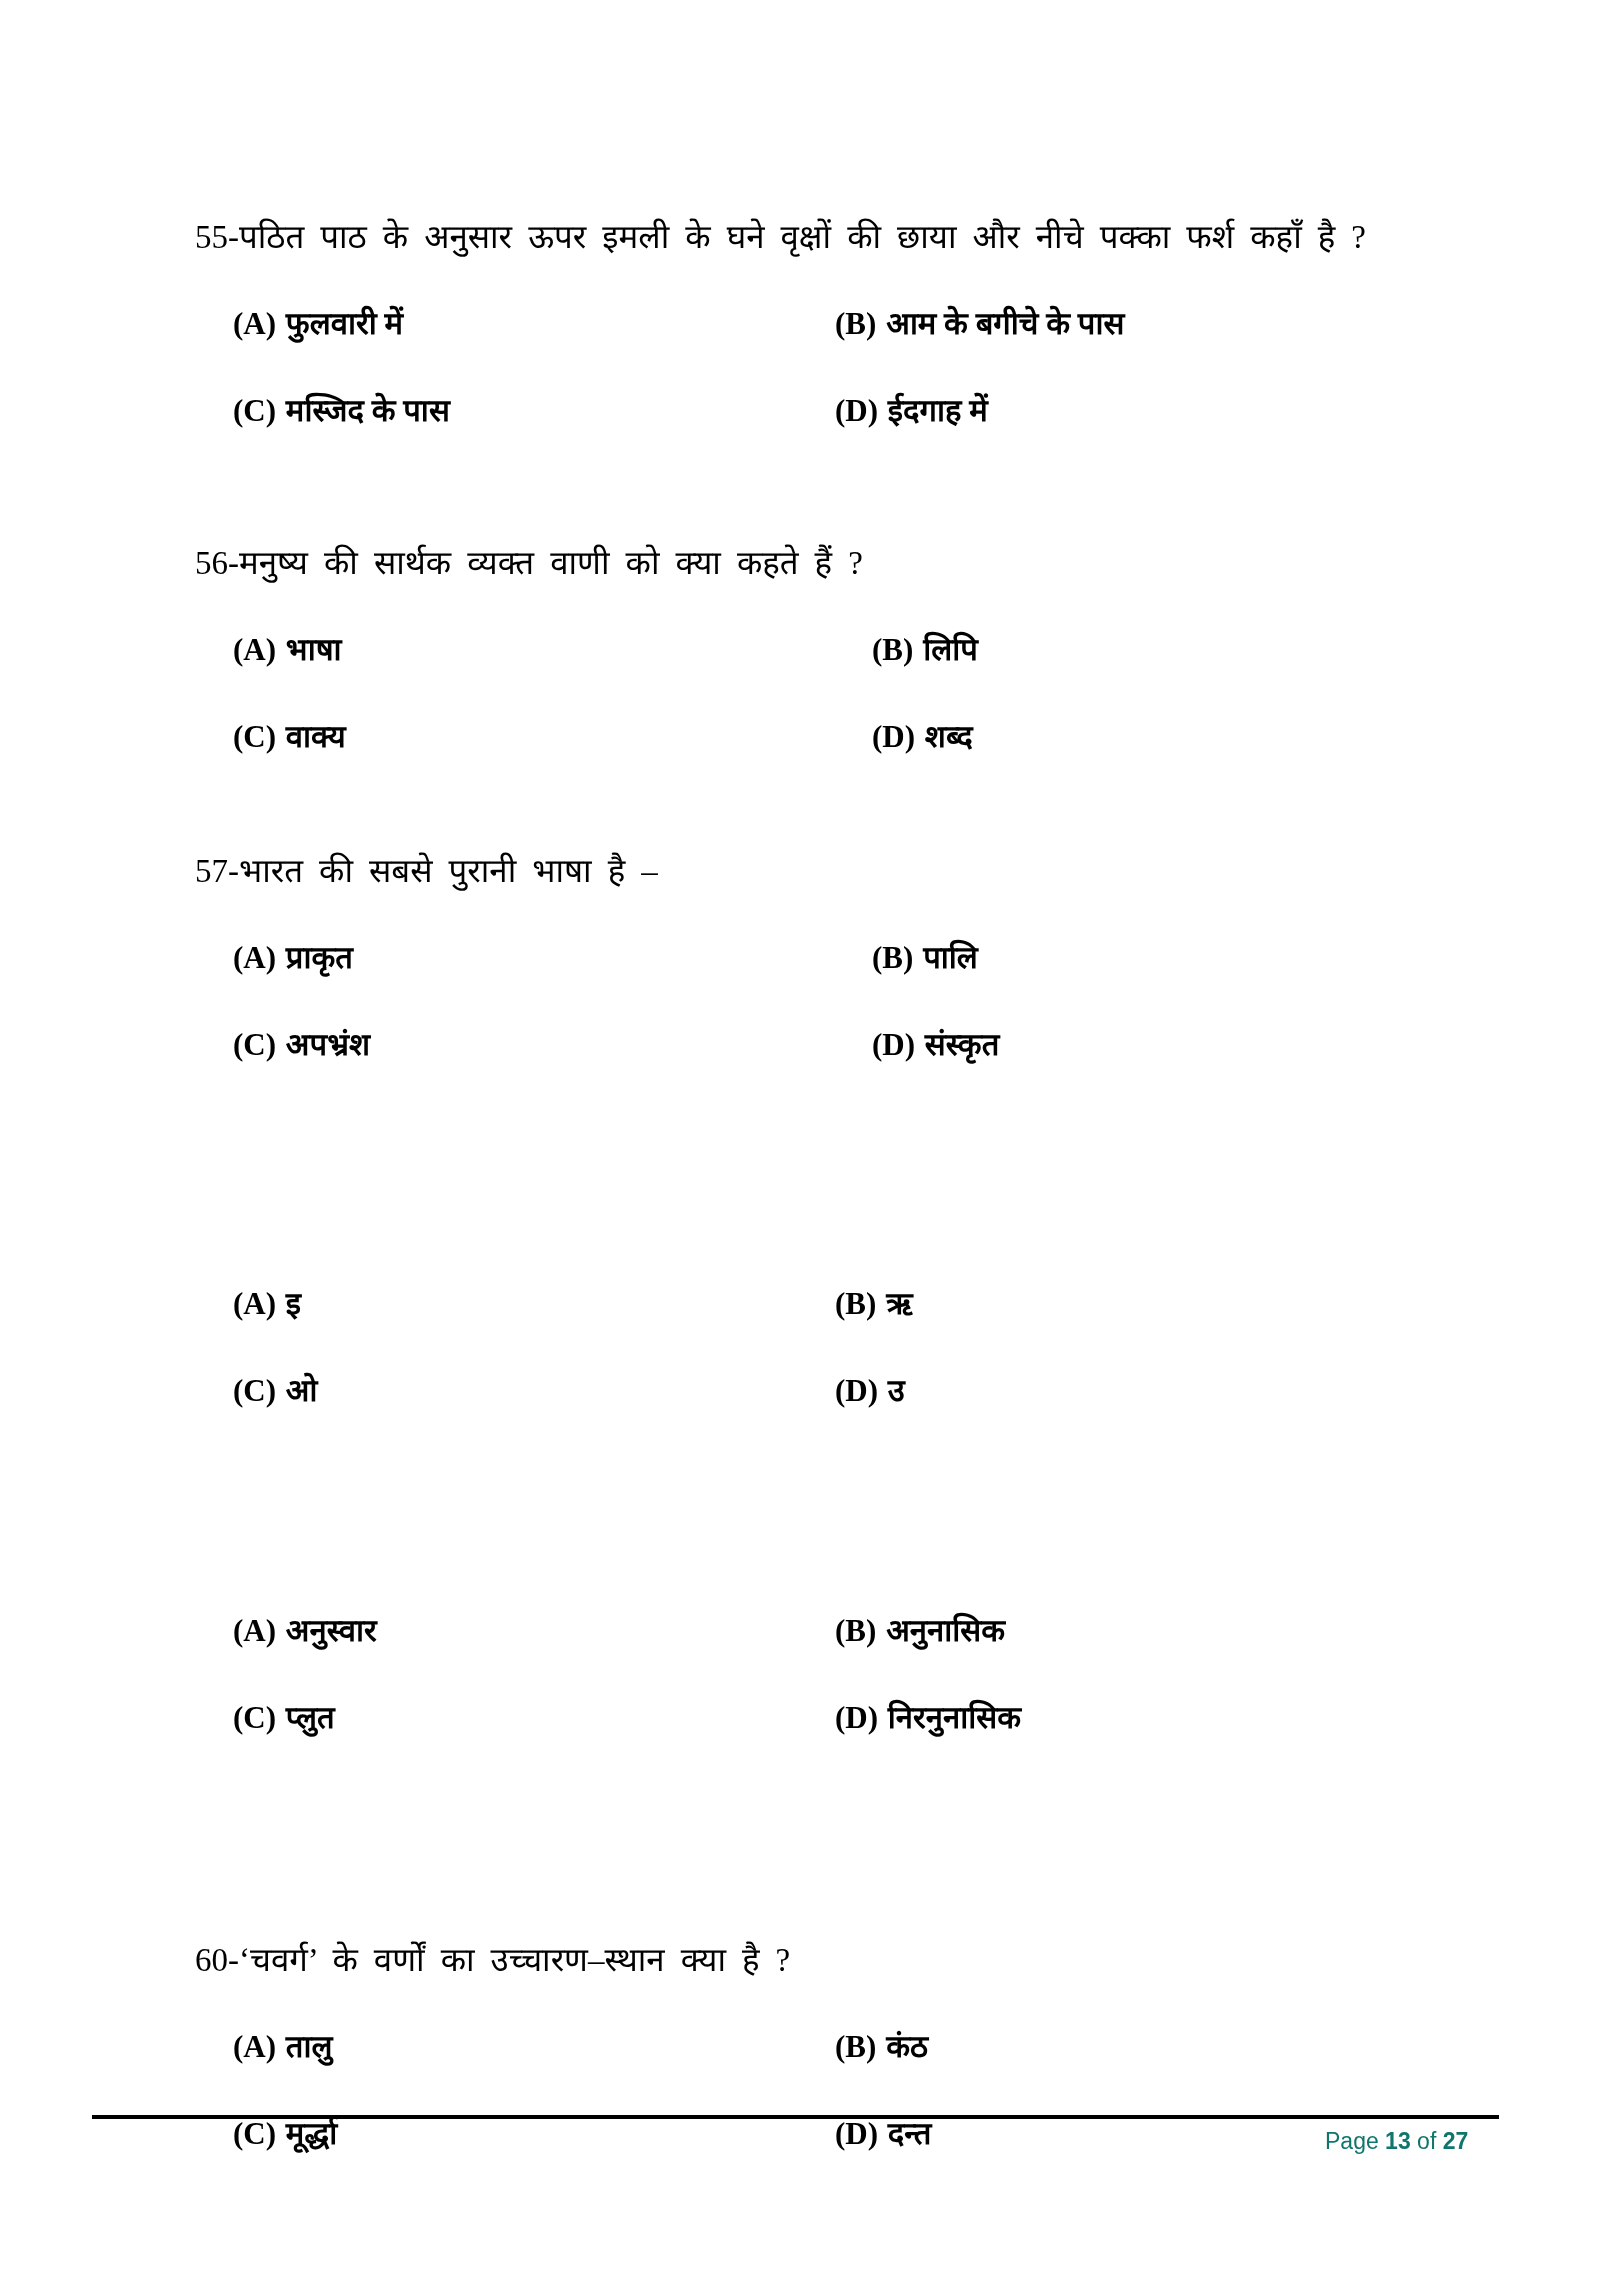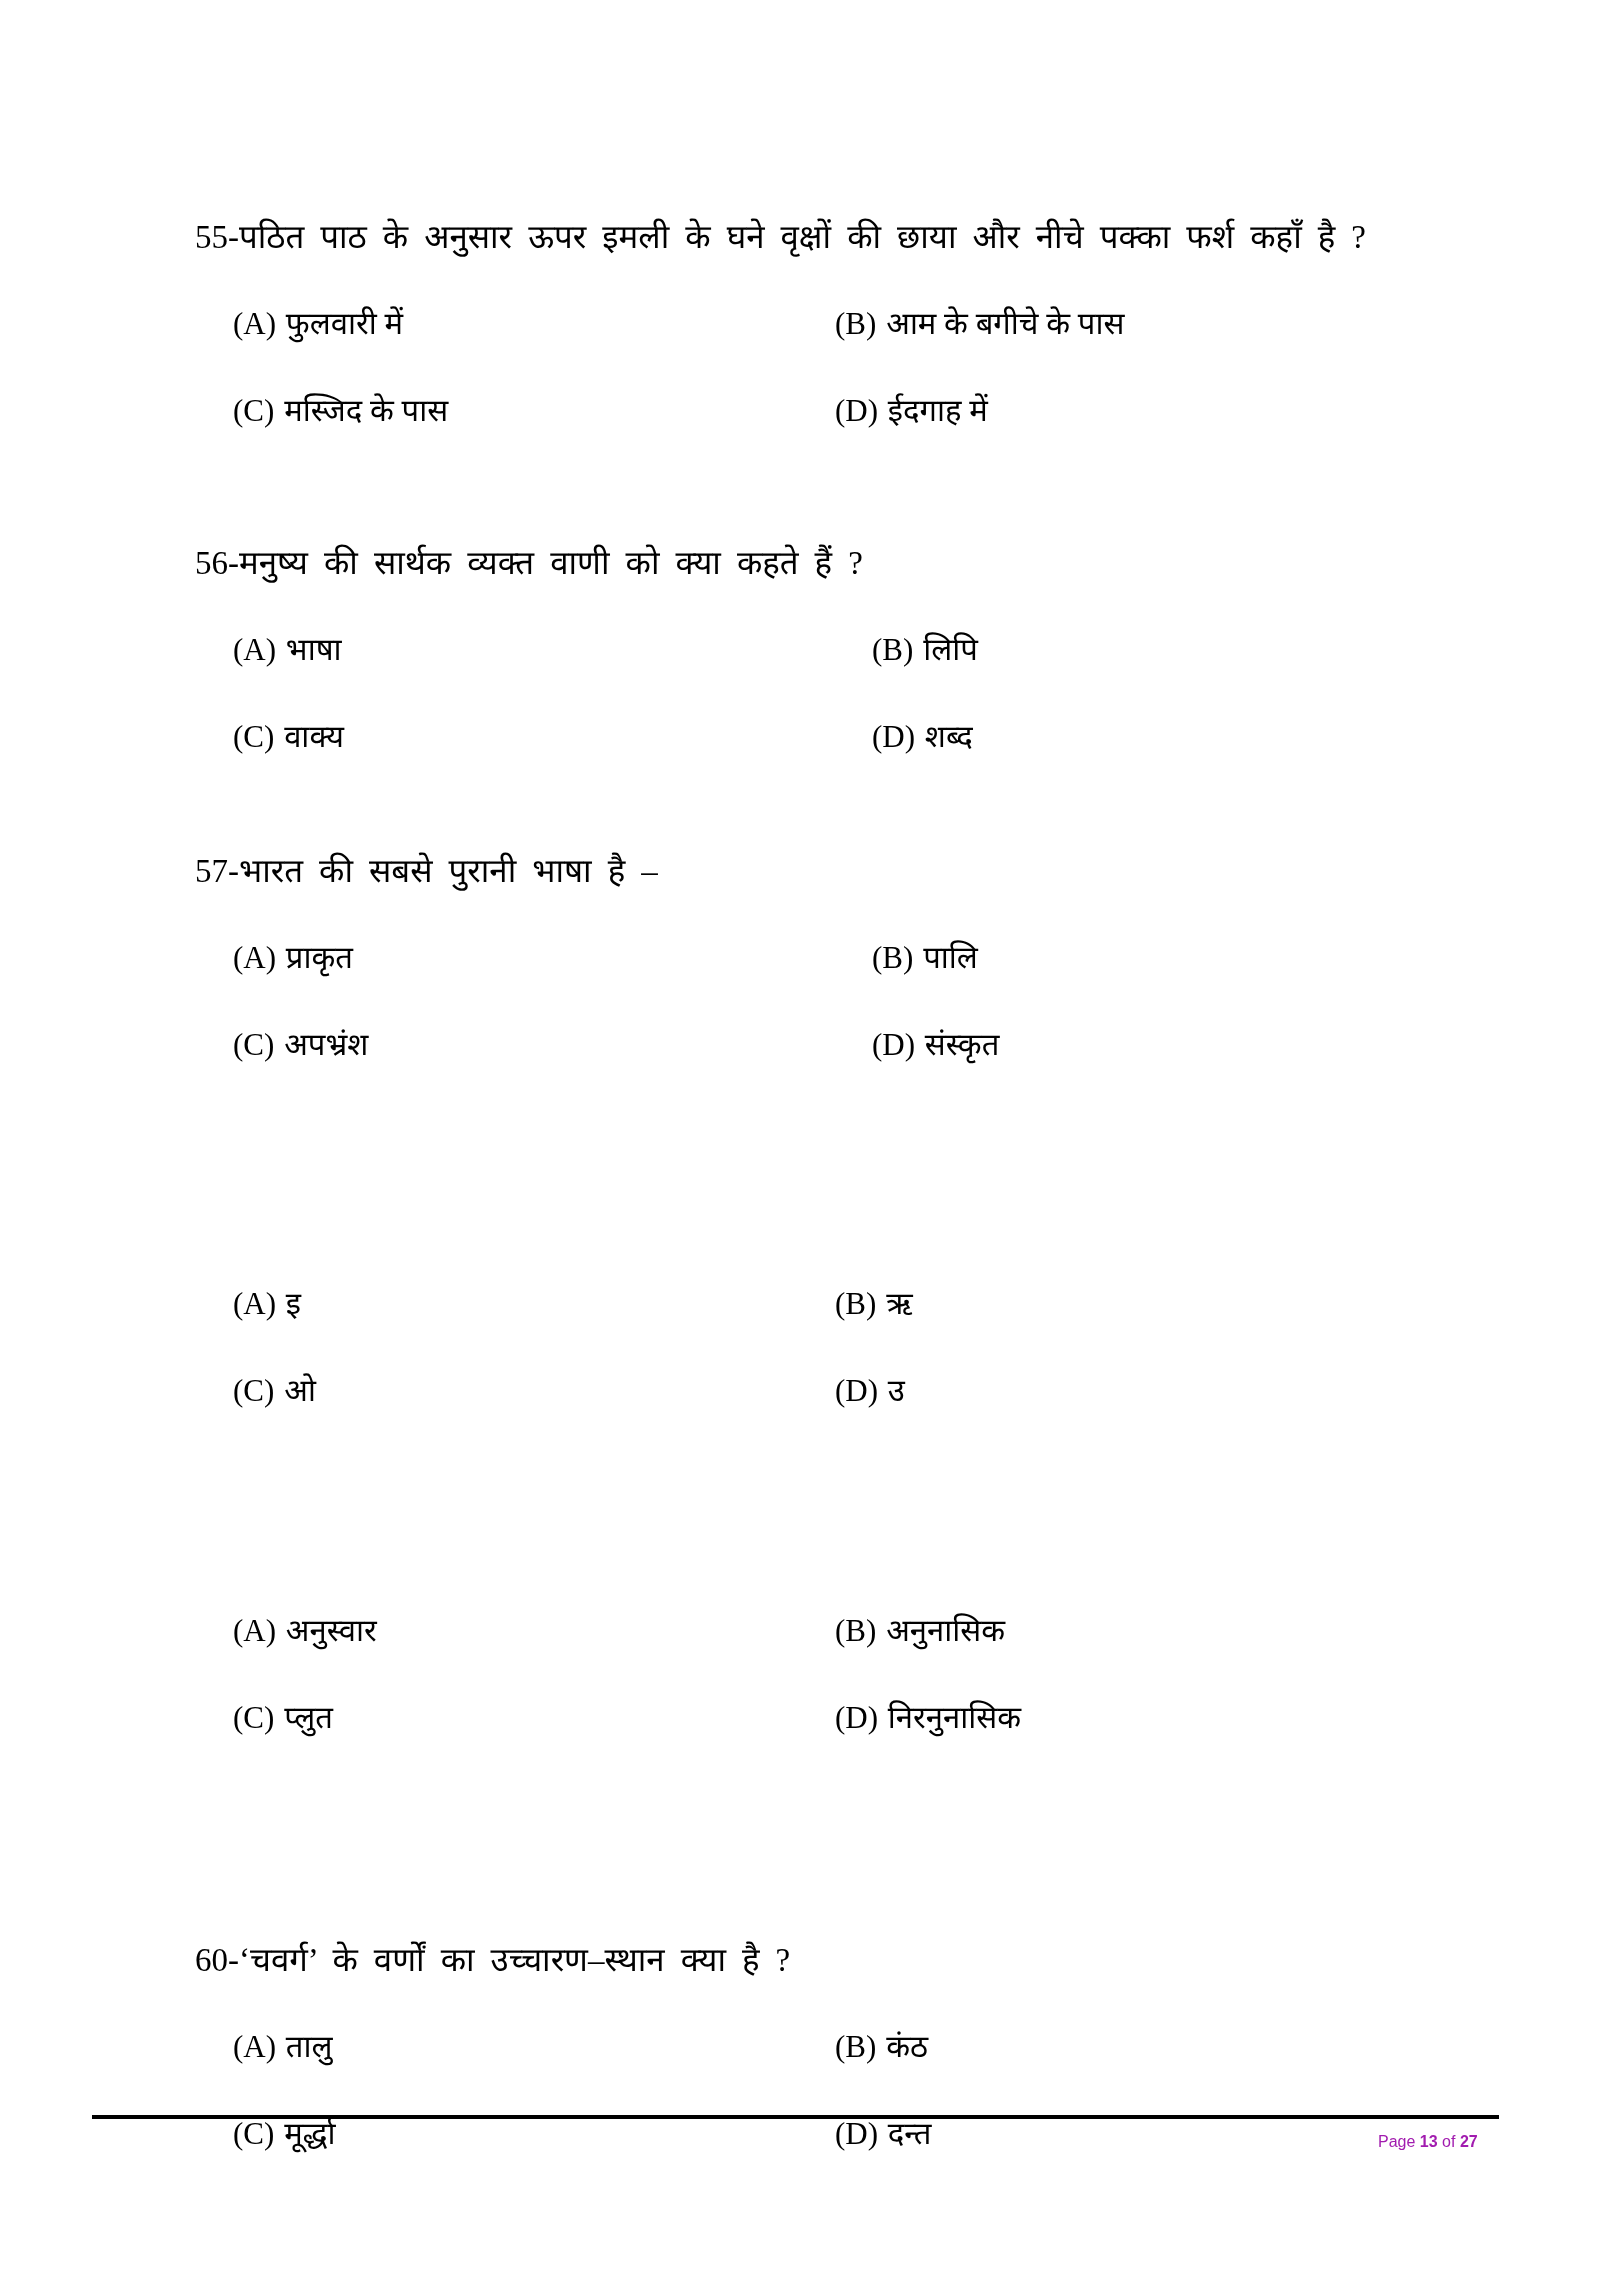--- a/index.html
+++ b/index.html
@@ -28,47 +28,48 @@
       font-size: 33px;
       line-height: 39px;
       white-space: nowrap;
       word-spacing: 7.8px;
     }
     .option {
       position: absolute;
       font-size: 31px;
       line-height: 39px;
       white-space: nowrap;
+      font-weight: bold;
     }
     .option .opt-label {
       margin-right: 9.8px;
     }
     .opt-a, .opt-c { left: 233px; }
     .col-b { left: 835px; }
     .col-b-wide { left: 872px; }
     .row1 { top: 86px; }
     .row2 { top: 173px; }
 
     .footer-rule {
       position: absolute;
       left: 92px;
       top: 2115px;
       width: 1407px;
       height: 3.9px;
       background: #000000;
     }
     .page-number {
       position: absolute;
-      left: 1378px;
+      left: 1325px;
       top: 2127px;
       font-family: "Liberation Sans", "DejaVu Sans", sans-serif;
-      font-size: 16px;
+      font-size: 23px;
       line-height: 29px;
       white-space: nowrap;
-      color: #a21caf;
+      color: #0f766e;
     }
     .page-number b { font-weight: bold; }
   </style>
 </head>
 <body>
 
 <div class="question-block" style="top:218px;">
   <div class="question-text">
     <span>55-</span><span>पठित पाठ के अनुसार ऊपर इमली के घने वृक्षों की छाया और नीचे पक्का फर्श कहाँ है ?</span>
   </div>

